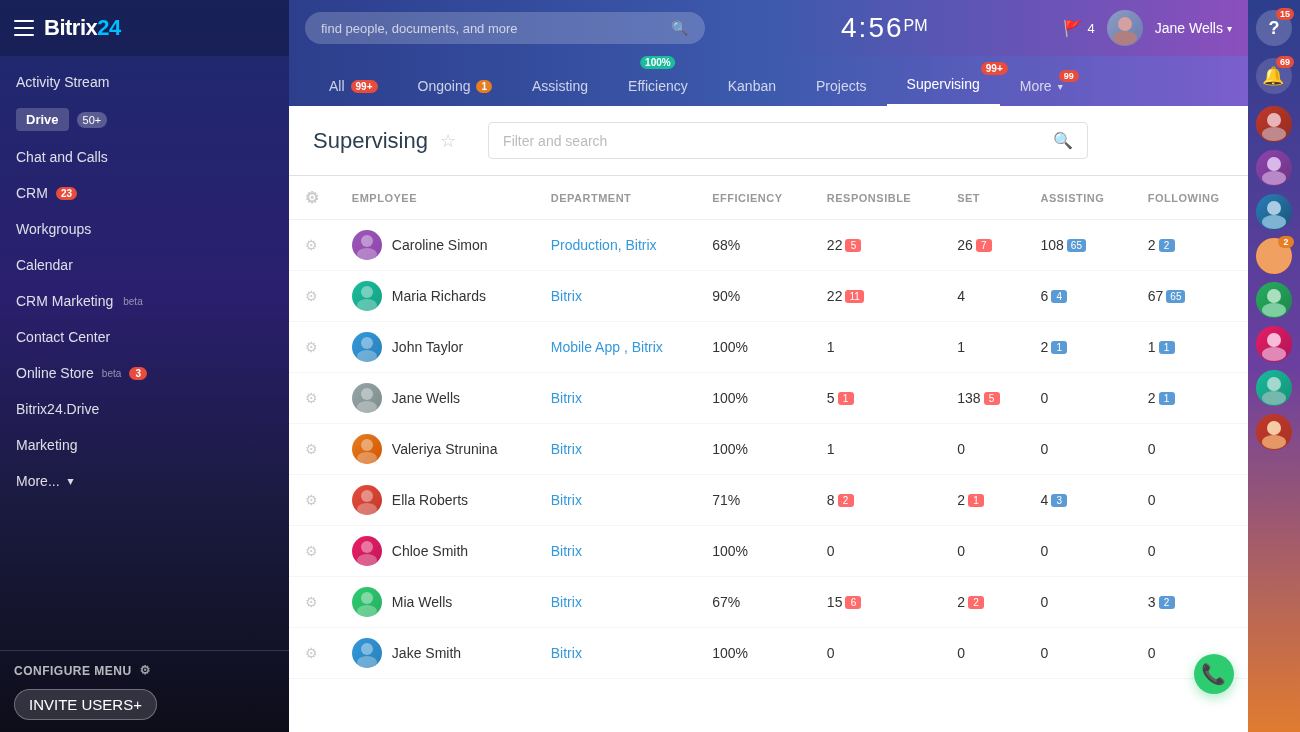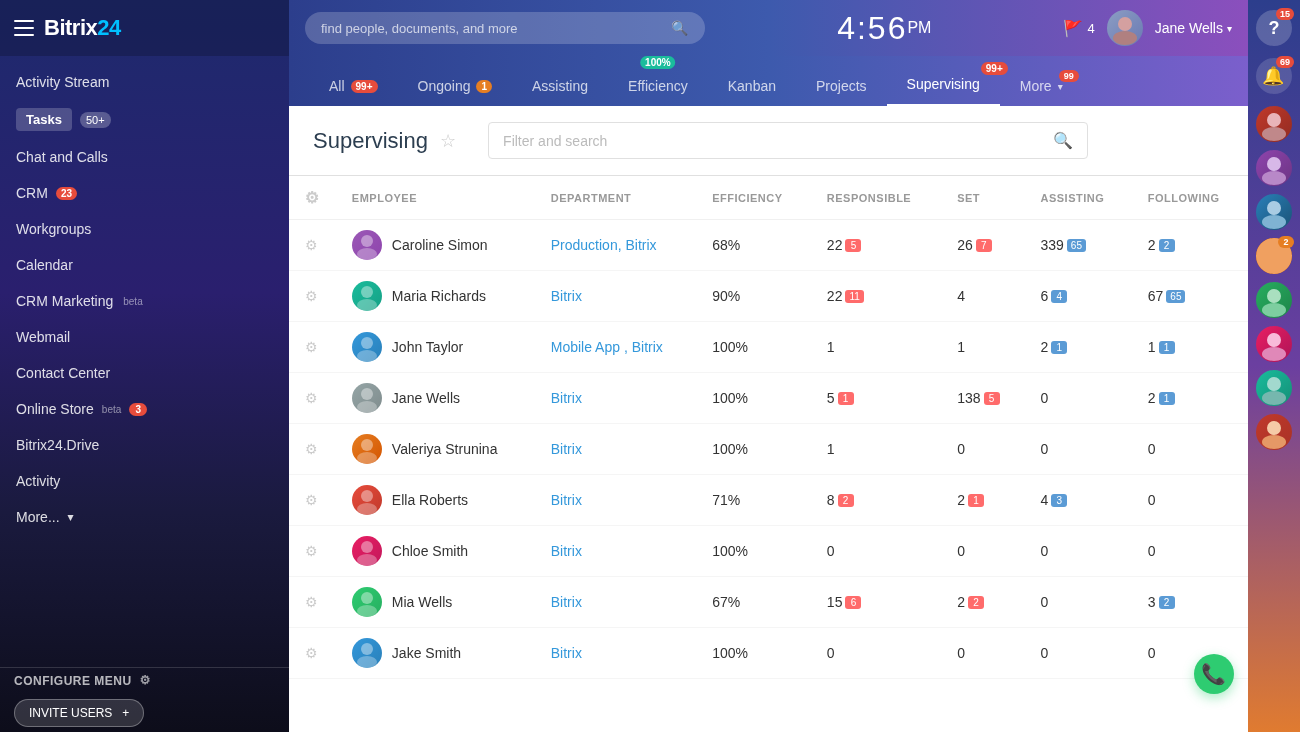--- a/index.html
+++ b/index.html
@@ -14,35 +14,35 @@
     .hamburger-icon { width: 20px; height: 16px; display: flex; flex-direction: column; justify-content: space-between; cursor: pointer; margin-right: 10px; flex-shrink: 0; }
     .hamburger-icon span { display: block; height: 2px; background: white; border-radius: 1px; }
     .logo-text { font-size: 22px; font-weight: 700; color: white; letter-spacing: -0.5px; }
     .logo-text .logo-24 { color: #00bfff; }
     .sidebar-nav { flex: 1; padding: 8px 0; overflow-y: auto; }
     .sidebar-item { padding: 10px 16px; cursor: pointer; font-size: 14px; color: rgba(255,255,255,0.85); display: flex; align-items: center; gap: 8px; transition: background 0.15s; }
     .sidebar-item .badge { background: #e74c3c; color: white; font-size: 10px; font-weight: 700; padding: 1px 5px; border-radius: 10px; min-width: 18px; text-align: center; }
     .tasks-row { display: flex; align-items: center; gap: 8px; padding: 8px 16px; cursor: pointer; }
     .tasks-label { background: rgba(255,255,255,0.2); color: white; padding: 4px 10px; border-radius: 4px; font-size: 13px; font-weight: 600; }
     .tasks-count { background: rgba(255,255,255,0.25); color: white; font-size: 11px; padding: 2px 6px; border-radius: 10px; }
-    .sidebar-footer { padding: 5px 14px; border-top: 1px solid rgba(255,255,255,0.15); }
+    .sidebar-footer { padding: 12px 14px; border-top: 1px solid rgba(255,255,255,0.15); }
     .configure-menu { display: flex; align-items: center; gap: 8px; color: rgba(255,255,255,0.7); font-size: 12px; font-weight: 600; letter-spacing: 0.5px; cursor: pointer; margin-bottom: 10px; text-transform: uppercase; }
     .gear-icon { width: 16px; height: 16px; color: rgba(255,255,255,0.6); }
-    .invite-users-btn { background: rgba(255,255,255,0.15); color: white; border: 1px solid rgba(255,255,255,0.3); border-radius: 20px; padding: 6px 14px; font-size: 12px; cursor: pointer; display: flex; align-items: flex-start; gap: 10px; width: fit-content; }
+    .invite-users-btn { background: rgba(255,255,255,0.15); color: white; border: 1px solid rgba(255,255,255,0.3); border-radius: 20px; padding: 6px 14px; font-size: 15px; cursor: pointer; display: flex; align-items: flex-start; gap: 0; width: fit-content; }
 
     
     .main-content { flex: 1; display: flex; flex-direction: column; background: #f0f2f5; overflow: hidden; justify-content: center; }
 
     
     .topbar { height: 56px; background: linear-gradient(90deg, #2c3e8c 0%, #3d5aad 50%, #8b4fbd 100%); display: flex; align-items: center; padding: 0 16px; gap: 16px; flex-shrink: 0; }
     .search-bar { flex: 1; max-width: 400px; background: rgba(255,255,255,0.2); border: none; border-radius: 20px; padding: 8px 16px; color: white; font-size: 14px; display: flex; align-items: center; gap: 8px; }
     .search-input { background: transparent; border: none; outline: none; color: white; font-size: 13px; width: 100%; }
     .search-input::placeholder { color: rgba(255,255,255,0.7); }
     .time-display { text-align: center; color: white; margin: 0 auto; }
-    .time-main { font-size: 32px; font-weight: 300; letter-spacing: 2px; }
+    .time-main { font-size: 28px; font-weight: 300; letter-spacing: 2px; }
     .time-ampm { font-size: 16px; font-weight: 400; vertical-align: super; }
     .topbar-right { display: flex; align-items: center; gap: 12px; }
     .flag-badge { display: flex; align-items: center; gap: 4px; color: white; font-size: 13px; }
     .flag-icon { font-size: 16px; }
     .user-avatar-sm { width: 36px; height: 36px; border-radius: 50%; background: #ccc; overflow: hidden; display: flex; align-items: center; justify-content: center; background: linear-gradient(135deg, #8b9dc3, #6b7ab3); }
     .user-name-topbar { color: white; font-size: 14px; cursor: pointer; display: flex; align-items: center; gap: 4px; }
     .chevron-down { font-size: 10px; }
 
     
     .right-sidebar { width: 52px; background: linear-gradient(180deg, #2c3e8c 0%, #6b3fa0 50%, #e07b30 100%); display: flex; flex-direction: column; align-items: center; padding: 8px 0; gap: 4px; flex-shrink: 0; }
@@ -120,57 +120,54 @@
         <span>Bitrix</span><span class="logo-24">24</span>
       </span>
     </div>
 
     <div class="sidebar-nav">
       <div class="sidebar-item">
         <span>Activity Stream</span>
       </div>
 
       <div class="tasks-row">
-        <span class="tasks-label">Tasks</span>
+        <span class="tasks-label">Drive</span>
         <span class="tasks-count">50+</span>
       </div>
 
       <div class="sidebar-item">
         <span>Chat and Calls</span>
       </div>
       <div class="sidebar-item">
         <span>CRM</span>
         <span class="badge">23</span>
       </div>
       <div class="sidebar-item">
         <span>Workgroups</span>
       </div>
       <div class="sidebar-item">
         <span>Calendar</span>
       </div>
       <div class="sidebar-item">
         <span>CRM Marketing</span>
         <span style="font-size:10px; color:rgba(255,255,255,0.5); margin-left:2px;">beta</span>
-      </div>
-      <div class="sidebar-item">
-        <span>Webmail</span>
       </div>
       <div class="sidebar-item">
         <span>Contact Center</span>
       </div>
       <div class="sidebar-item">
         <span>Online Store</span>
         <span style="font-size:10px; color:rgba(255,255,255,0.5);">beta</span>
         <span class="badge">3</span>
       </div>
       <div class="sidebar-item">
         <span>Bitrix24.Drive</span>
       </div>
       <div class="sidebar-item">
-        <span>Activity</span>
+        <span>Marketing</span>
       </div>
       <div class="sidebar-item">
         <span>More...</span>
         <span style="font-size:12px;">▾</span>
       </div>
     </div>
 
     <div class="sidebar-footer">
       <div class="configure-menu">
         <span>CONFIGURE MENU</span>
@@ -287,21 +284,21 @@
       <td>68%</td>
       <td><span class="num-badge">
                     <span>22</span> 
                     <span class="num-sub ">5</span>
                   </span></td>
       <td><span class="num-badge">
                     <span>26</span> 
                     <span class="num-sub ">7</span>
                   </span></td>
       <td><span class="num-badge">
-                    <span>339</span> 
+                    <span>108</span> 
                     <span class="num-sub blue">65</span>
                   </span></td>
       <td><span class="num-badge">
                     <span>2</span> 
                     <span class="num-sub blue">2</span>
                   </span></td>
     </tr>
               <tr>
       <td><span style="color:#ccc;font-size:14px;">⚙</span></td>
       <td>

